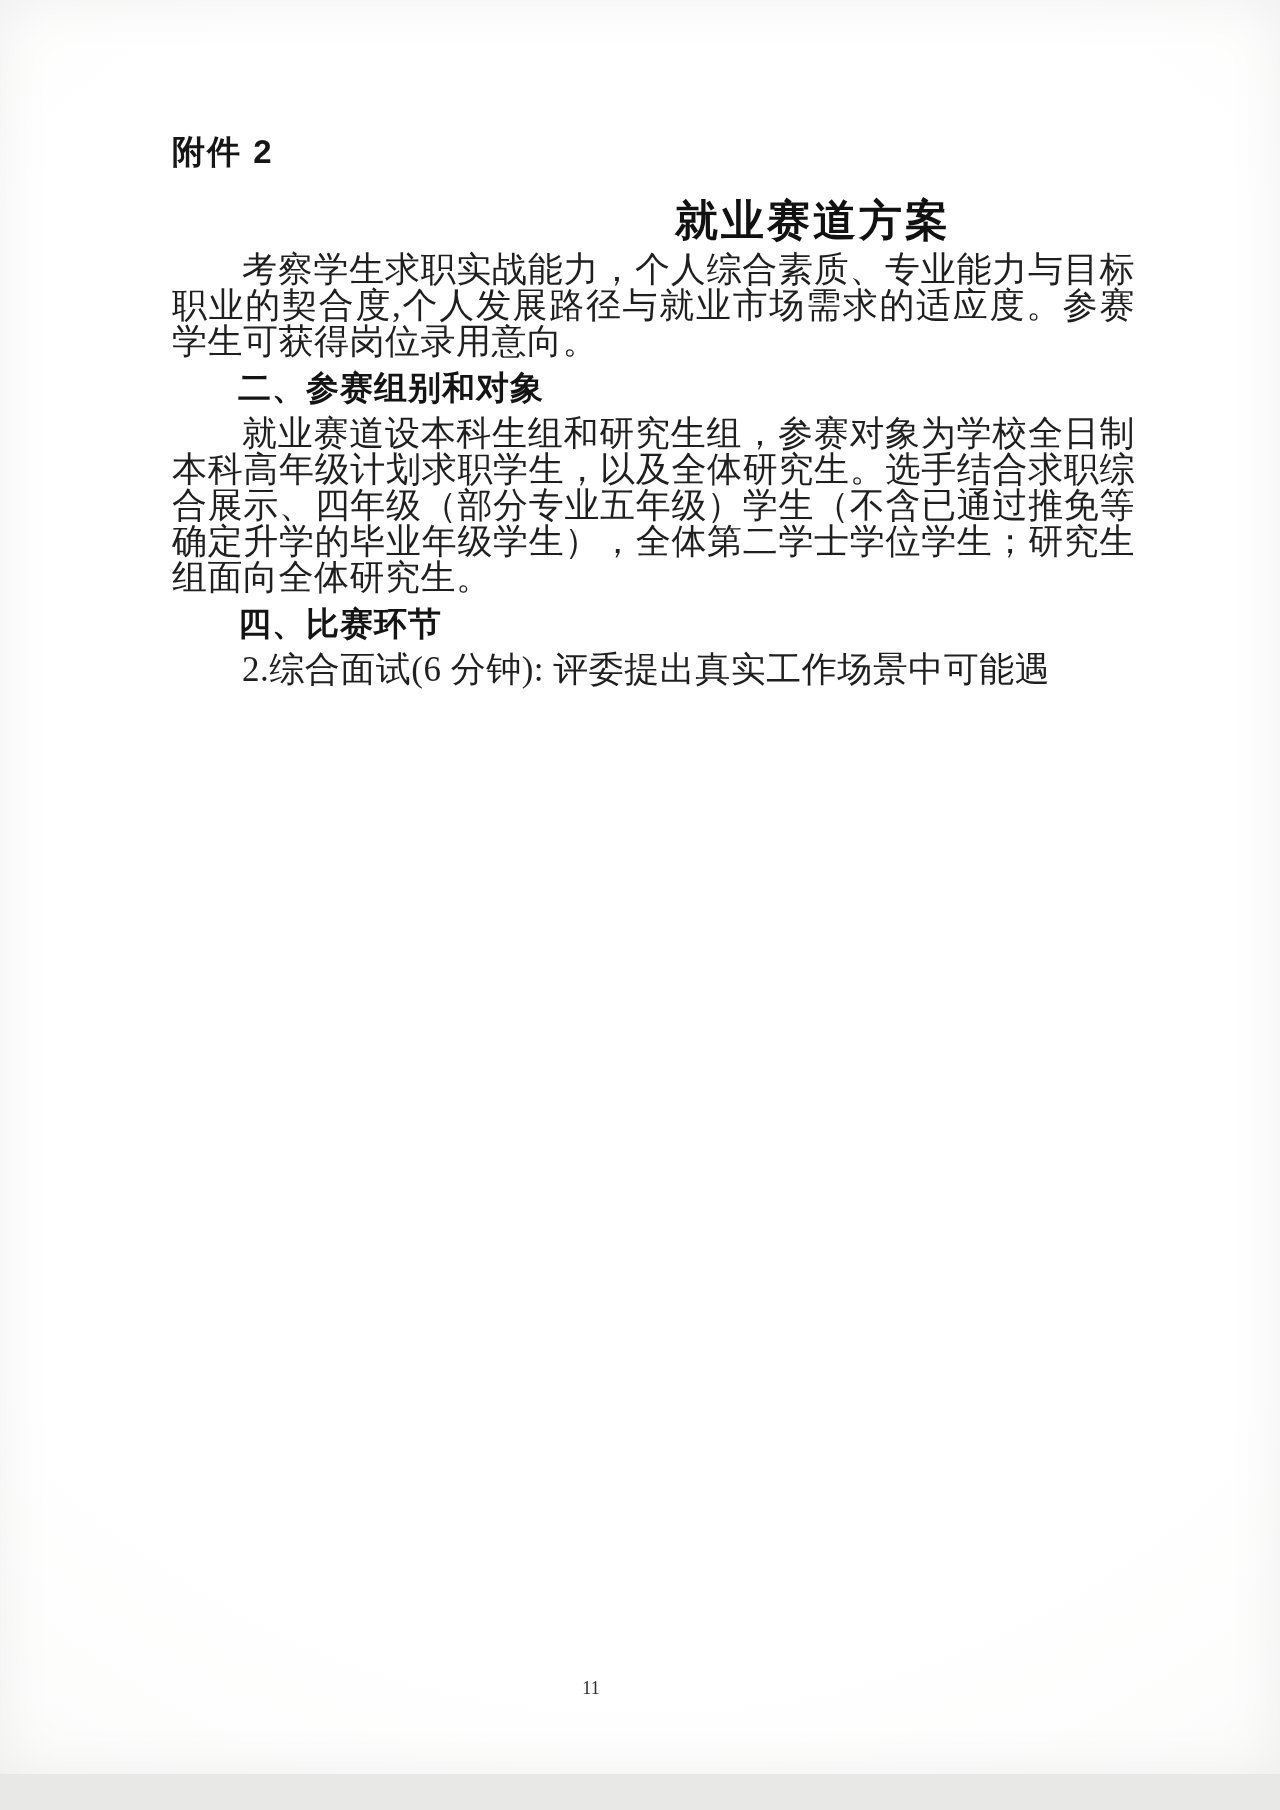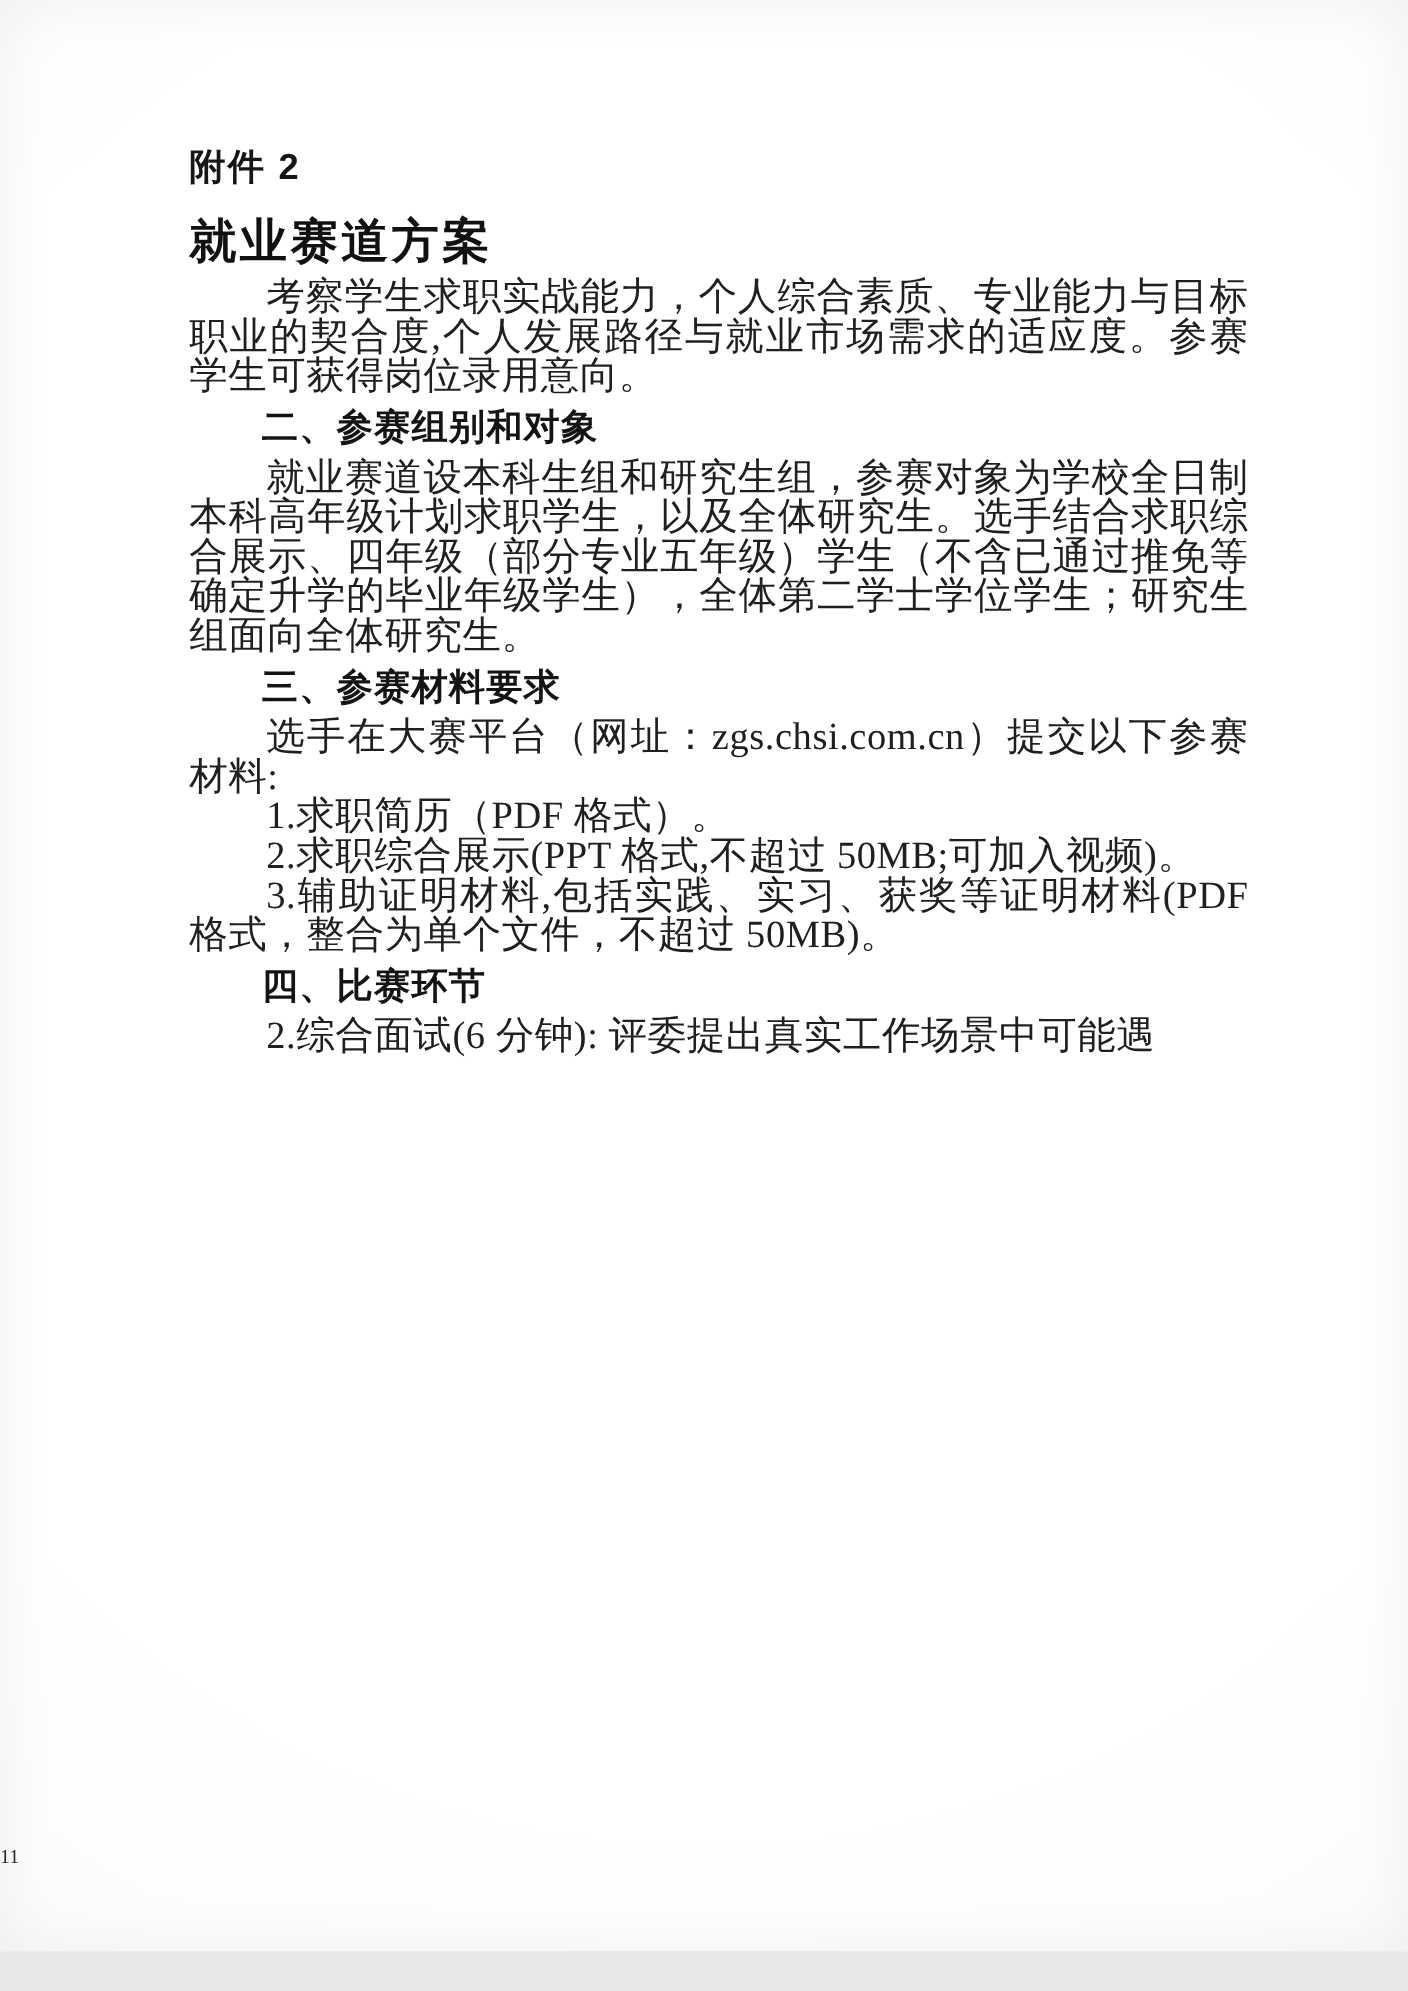--- a/index.html
+++ b/index.html
@@ -31,21 +31,21 @@
     font-size: 33px;
     line-height: 44px;
     color: #161616;
     letter-spacing: 2px;
   }
   .title {
     margin: 16px 184px 0 0;
     font-size: 43px;
     line-height: 62px;
     font-weight: bold;
-    text-align: left;
+    text-align: right;
     color: #111111;
     letter-spacing: 3px;
   }
   .section { margin: 0; }
   .section-heading {
     margin: 0;
     font-family: "Liberation Sans", "DejaVu Sans", sans-serif;
     font-weight: bold;
     font-size: 33px;
     line-height: 56px;
@@ -65,20 +65,21 @@
     letter-spacing: 0.5px;
     color: #1f1f1f;
   }
   .page-number {
     position: absolute;
     top: 1678px;
     left: 0;
     width: 100%;
     padding-right: 98px;
     box-sizing: border-box;
+    text-align: center;
     font-family: "Liberation Serif", "DejaVu Serif", serif;
     font-size: 18px;
     color: #2a2a2a;
   }
 </style>
 </head>
 <body>
 
 <div class="page">
   <div class="content">
@@ -89,27 +90,20 @@
 
     <div class="section">
       <p class="para">考察学生求职实战能力，个人综合素质、专业能力与目标职业的契合度,个人发展路径与就业市场需求的适应度。参赛学生可获得岗位录用意向。</p>
     </div>
 
     <div class="section">
       <h2 class="section-heading">二、参赛组别和对象</h2>
       <p class="para">就业赛道设本科生组和研究生组，参赛对象为学校全日制本科高年级计划求职学生，以及全体研究生。选手结合求职综合展示、四年级（部分专业五年级）学生（不含已通过推免等确定升学的毕业年级学生），全体第二学士学位学生；研究生组面向全体研究生。</p>
     </div>
 
-    <div class="section">
-      <h2 class="section-heading">三、参赛材料要求</h2>
-      <p class="para">选手在大赛平台（网址：zgs.chsi.com.cn）提交以下参赛材料:</p>
-      <p class="para">1.求职简历（PDF 格式）。</p>
-      <p class="para">2.求职综合展示(PPT 格式,不超过 50MB;可加入视频)。</p>
-      <p class="para">3.辅助证明材料,包括实践、实习、获奖等证明材料(PDF 格式，整合为单个文件，不超过 50MB)。</p>
-    </div>
 
     <div class="section">
       <h2 class="section-heading">四、比赛环节</h2>
       <p class="para">2.综合面试(6 分钟): 评委提出真实工作场景中可能遇</p>
     </div>
 
   </div>
 
   <div class="page-number">11</div>
 </div>

